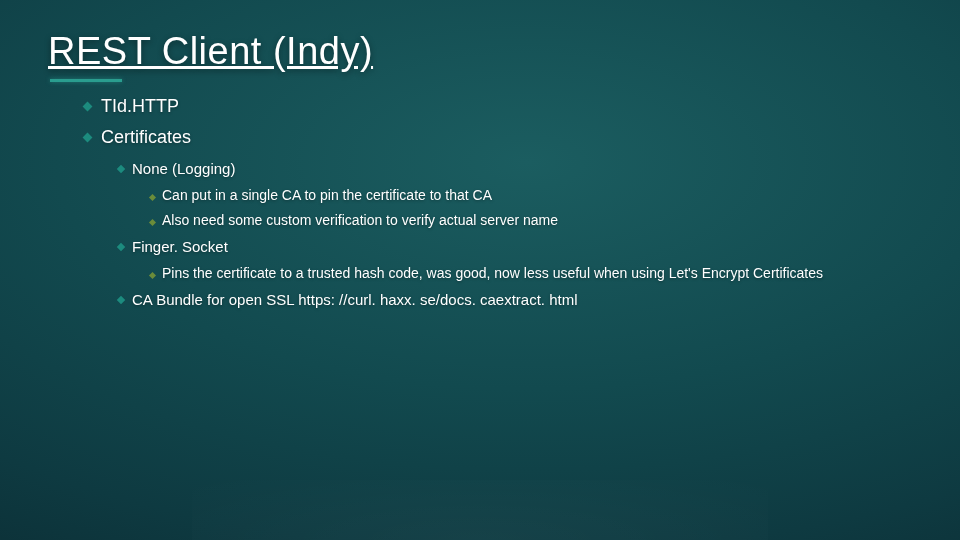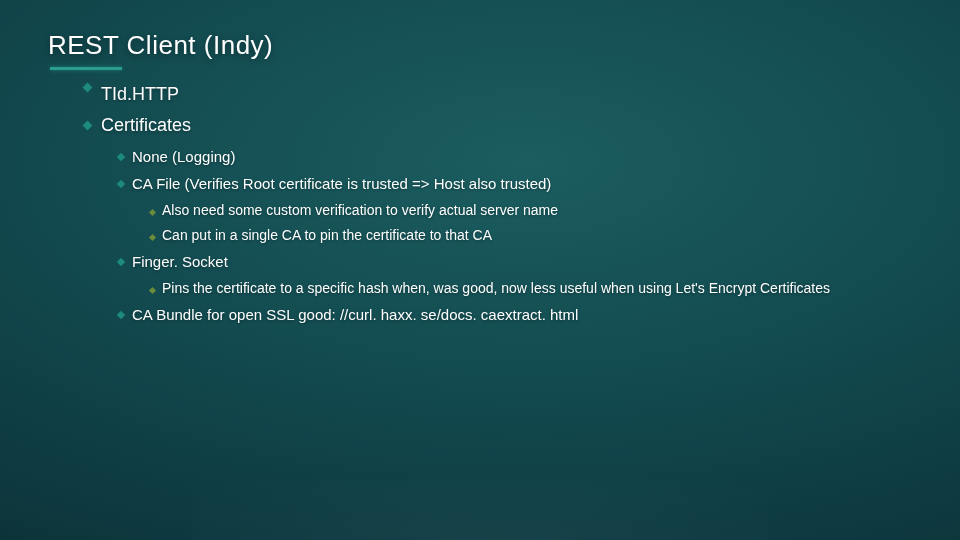--- a/index.html
+++ b/index.html
@@ -31,25 +31,26 @@
     background: radial-gradient(ellipse at center, rgba(255,255,255,0.03), rgba(255,255,255,0));
     pointer-events: none;
   }
 
   .slide {
     padding: 24px 48px 24px 48px;
     box-sizing: border-box;
   }
 
   h1.title {
-    font-size: 26px;
+    font-size: 38px;
     font-weight: 400;
     margin: 6px 0 2px 0;
     letter-spacing: 0.5px;
     text-shadow: 0 2px 6px rgba(0,0,0,0.4);
+    text-decoration: underline;
   }
   .title-underline {
     width: 72px;
     height: 3px;
     background: #2a9d8f;
     margin: 6px 0 10px 2px;
     box-shadow: 0 0 4px rgba(42,157,143,0.6);
   }
 
   ul {
@@ -119,20 +120,21 @@
     align-items: baseline;
   }
 
   
   .twocol {
     display: flex;
     align-items: center;
   }
   .twocol .left {
     display: flex;
+    align-items: center;
     flex: 0 0 auto;
     min-width: 380px;
   }
   .twocol .right {
     flex: 1 1 auto;
   }
 
   .text {
     text-shadow: 0 1px 3px rgba(0,0,0,0.35);
   }
@@ -169,58 +171,54 @@
 
       <ul class="lvl2">
         <li>
           <div class="row">
             <span class="diamond sm d-green"></span>
             <span class="text">None (Logging)</span>
           </div>
         </li>
 
         <li>
-          <div class="row">
-            <span class="diamond sm d-green"></span>
-            <span class="text">CA File (Verifies Root certificate is trusted =&gt; Host also trusted)</span>
-          </div>
           <ul class="lvl3">
             <li>
               <div class="row">
                 <span class="diamond xs d-olive"></span>
-                <span class="text">Also need some custom verification to verify actual server name</span>
+                <span class="text">Can put in a single CA to pin the certificate to that CA</span>
               </div>
             </li>
             <li>
               <div class="row">
                 <span class="diamond xs d-olive"></span>
-                <span class="text">Can put in a single CA to pin the certificate to that CA</span>
+                <span class="text">Also need some custom verification to verify actual server name</span>
               </div>
             </li>
           </ul>
         </li>
 
         <li>
           <div class="row">
             <span class="diamond sm d-green"></span>
             <span class="text">Finger. Socket</span>
           </div>
           <ul class="lvl3">
             <li>
               <div class="row">
                 <span class="diamond xs d-olive"></span>
-                <span class="text" style="max-width:680px; display:inline-block;">Pins the certificate to a specific hash when, was good, now less useful when using Let's Encrypt Certificates</span>
+                <span class="text" style="max-width:680px; display:inline-block;">Pins the certificate to a trusted hash code, was good, now less useful when using Let's Encrypt Certificates</span>
               </div>
             </li>
           </ul>
         </li>
 
         <li>
           <div class="row">
             <span class="diamond sm d-green"></span>
-            <span class="text">CA Bundle for open SSL good: //curl. haxx. se/docs. caextract. html</span>
+            <span class="text">CA Bundle for open SSL https: //curl. haxx. se/docs. caextract. html</span>
           </div>
         </li>
       </ul>
     </li>
 
   </ul>
 </div>
 
 </body></html>

